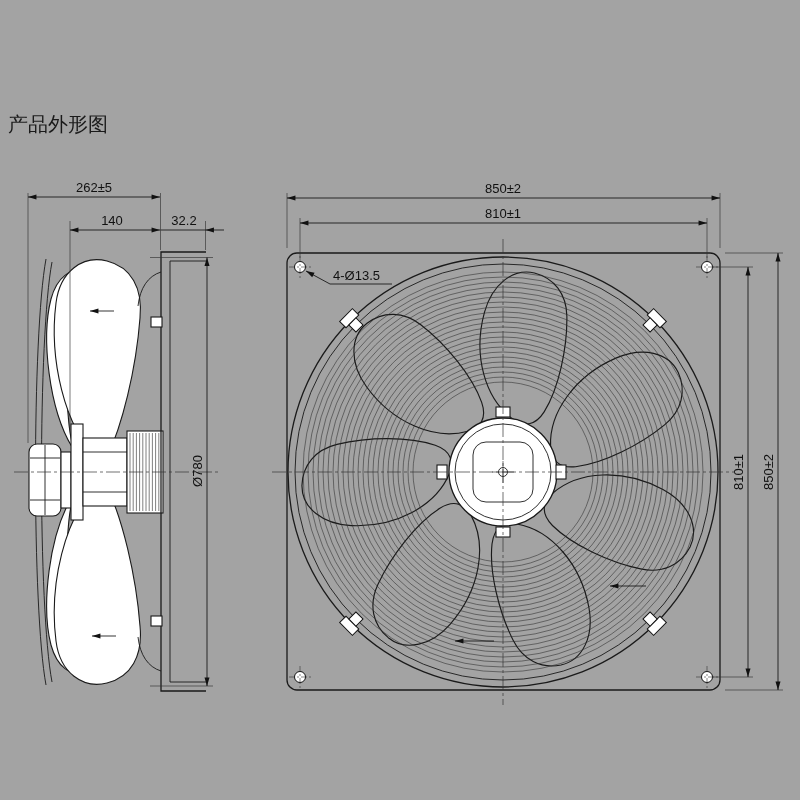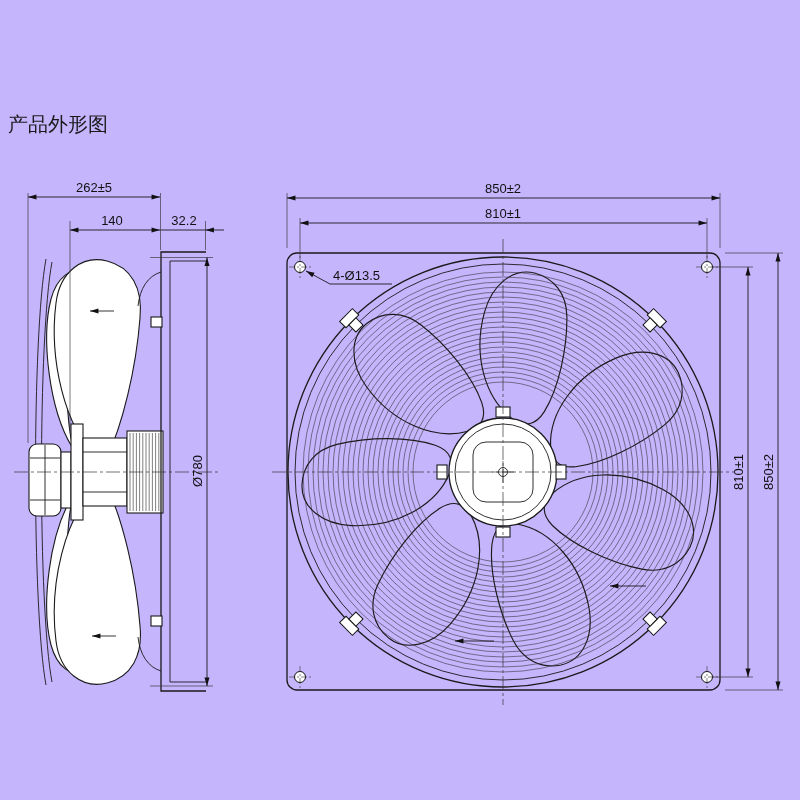--- a/index.html
+++ b/index.html
@@ -1,16 +1,16 @@
 <!DOCTYPE html>
 <html><head>
 <meta charset="utf-8">
 <style>
   html,body{margin:0;padding:0;background:#ffffff;}
-  .page{width:800px;height:800px;background:#c4b5fd;position:relative;overflow:hidden;}
+  .page{width:800px;height:800px;background:#a3a3a3;position:relative;overflow:hidden;}
   svg{display:block;}
   .title-text{font:20px "Liberation Sans",sans-serif;fill:#1a1a1a;}
   text.d{font:13px "Liberation Sans",sans-serif;fill:#111;}
   .s1{stroke:#1a1a1a;stroke-width:1.3;fill:none;}
   .s09{stroke:#1a1a1a;stroke-width:0.9;fill:none;}
   .wh{fill:#ffffff;stroke:#1a1a1a;stroke-width:1.1;}
   .dim{stroke:#111;stroke-width:0.85;fill:none;}
   .ext{stroke:#333;stroke-width:0.65;fill:none;}
   .cl{stroke:#333;stroke-width:0.7;fill:none;stroke-dasharray:14 3 3 3;}
 </style>

